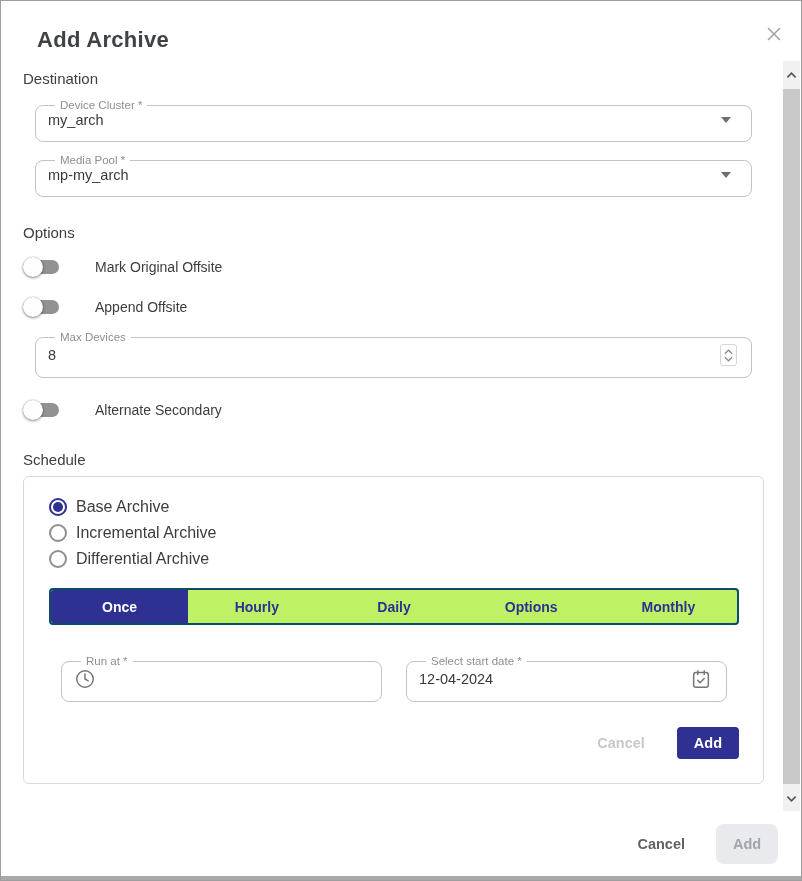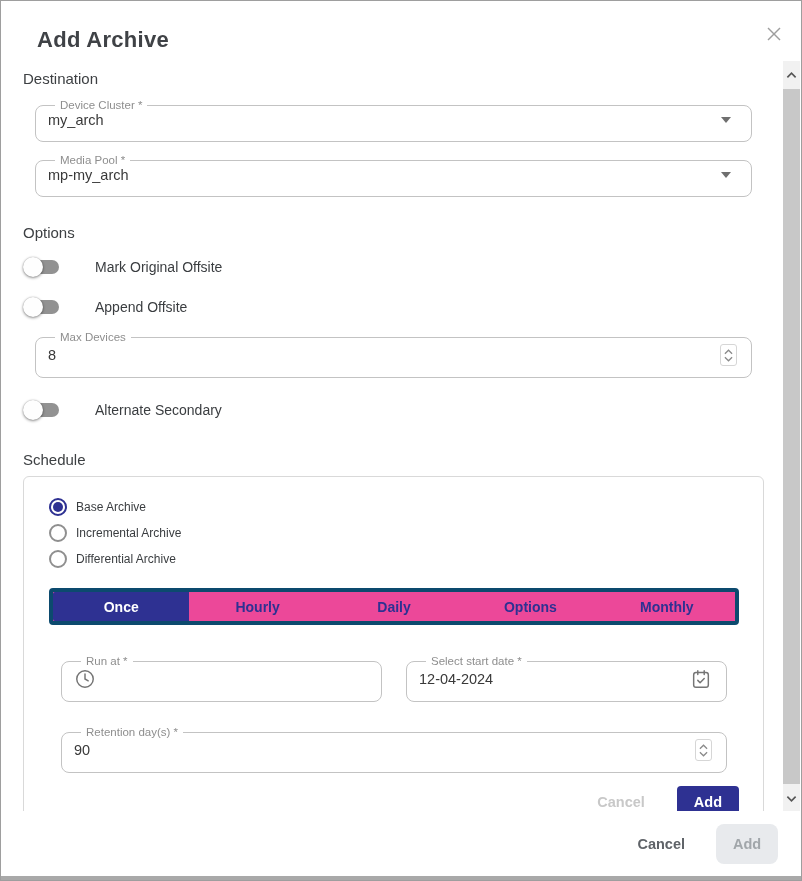--- a/index.html
+++ b/index.html
@@ -78,25 +78,25 @@
   }
   .radio-row { display:flex; align-items:center; height:18px; margin-bottom:8px; }
   .radio-row:last-of-type { margin-bottom:0; }
   .radio { width:18px; height:18px; border-radius:50%; border:2px solid #8f8f8f;
     position:relative; flex:0 0 auto; cursor:pointer; }
   .radio.selected { border-color:#2e3192; }
   .radio.selected::after {
     content:""; position:absolute; left:2px; top:2px; width:10px; height:10px;
     border-radius:50%; background:#2e3192;
   }
-  .radio-label { font-size:12px; color:#3a3d40; margin-left:9px; }
+  .radio-label { font-size:16px; color:#3a3d40; margin-left:9px; }
 
   .tabbar {
-    display:flex; height:37px; border:4px solid #0c4a6e; border-radius:4px;
-    margin-top:20px; overflow:hidden; background:#ec4899;
+    display:flex; height:37px; border:2px solid #0c4a6e; border-radius:4px;
+    margin-top:20px; overflow:hidden; background:#bef264;
   }
   .tab {
     flex:1; display:flex; align-items:center; justify-content:center;
     font-size:14px; font-weight:bold; color:#2e3192; cursor:pointer;
   }
   .tab.active { background:#2e3192; color:#ffffff; border-radius:2px 0 0 2px; }
 
   .fields-row { display:flex; margin-top:18px; }
   .fields-row fieldset { flex:1; }
   .icon-btn { cursor:pointer; display:flex; align-items:center; margin-right:2px; }
@@ -254,34 +254,20 @@
               <rect x="4" y="5" width="16" height="16" rx="2.5" fill="none" stroke="#757575" stroke-width="1.6"></rect>
               <line x1="8.5" y1="3" x2="8.5" y2="7" stroke="#757575" stroke-width="1.6" stroke-linecap="round"></line>
               <line x1="15.5" y1="3" x2="15.5" y2="7" stroke="#757575" stroke-width="1.6" stroke-linecap="round"></line>
               <polyline points="8.5,13.5 11,16 15.5,11.5" fill="none" stroke="#757575" stroke-width="1.6" stroke-linecap="round" stroke-linejoin="round"></polyline>
             </svg>
           </span>
         </div>
       </fieldset>
     </div>
 
-    <fieldset class="ofield mt14">
-      <legend>Retention day(s) *</legend>
-      <div class="field-body">
-        <span class="field-value">90</span>
-        <span class="spinner">
-          <svg width="9" height="6" viewBox="0 0 10 6">
-              <polyline points="1,5 5,1 9,5" fill="none" stroke="#8a8a8a" stroke-width="1.4"></polyline>
-            </svg>
-          <svg width="9" height="6" viewBox="0 0 10 6">
-              <polyline points="1,1 5,5 9,1" fill="none" stroke="#8a8a8a" stroke-width="1.4"></polyline>
-            </svg>
-        </span>
-      </div>
-    </fieldset>
 
     <div class="panel-actions">
       <button class="btn-cancel-inner">Cancel</button>
       <button class="btn-add-inner">Add</button>
     </div>
 
   </div>
 </div>
 
 <div class="sbar">

